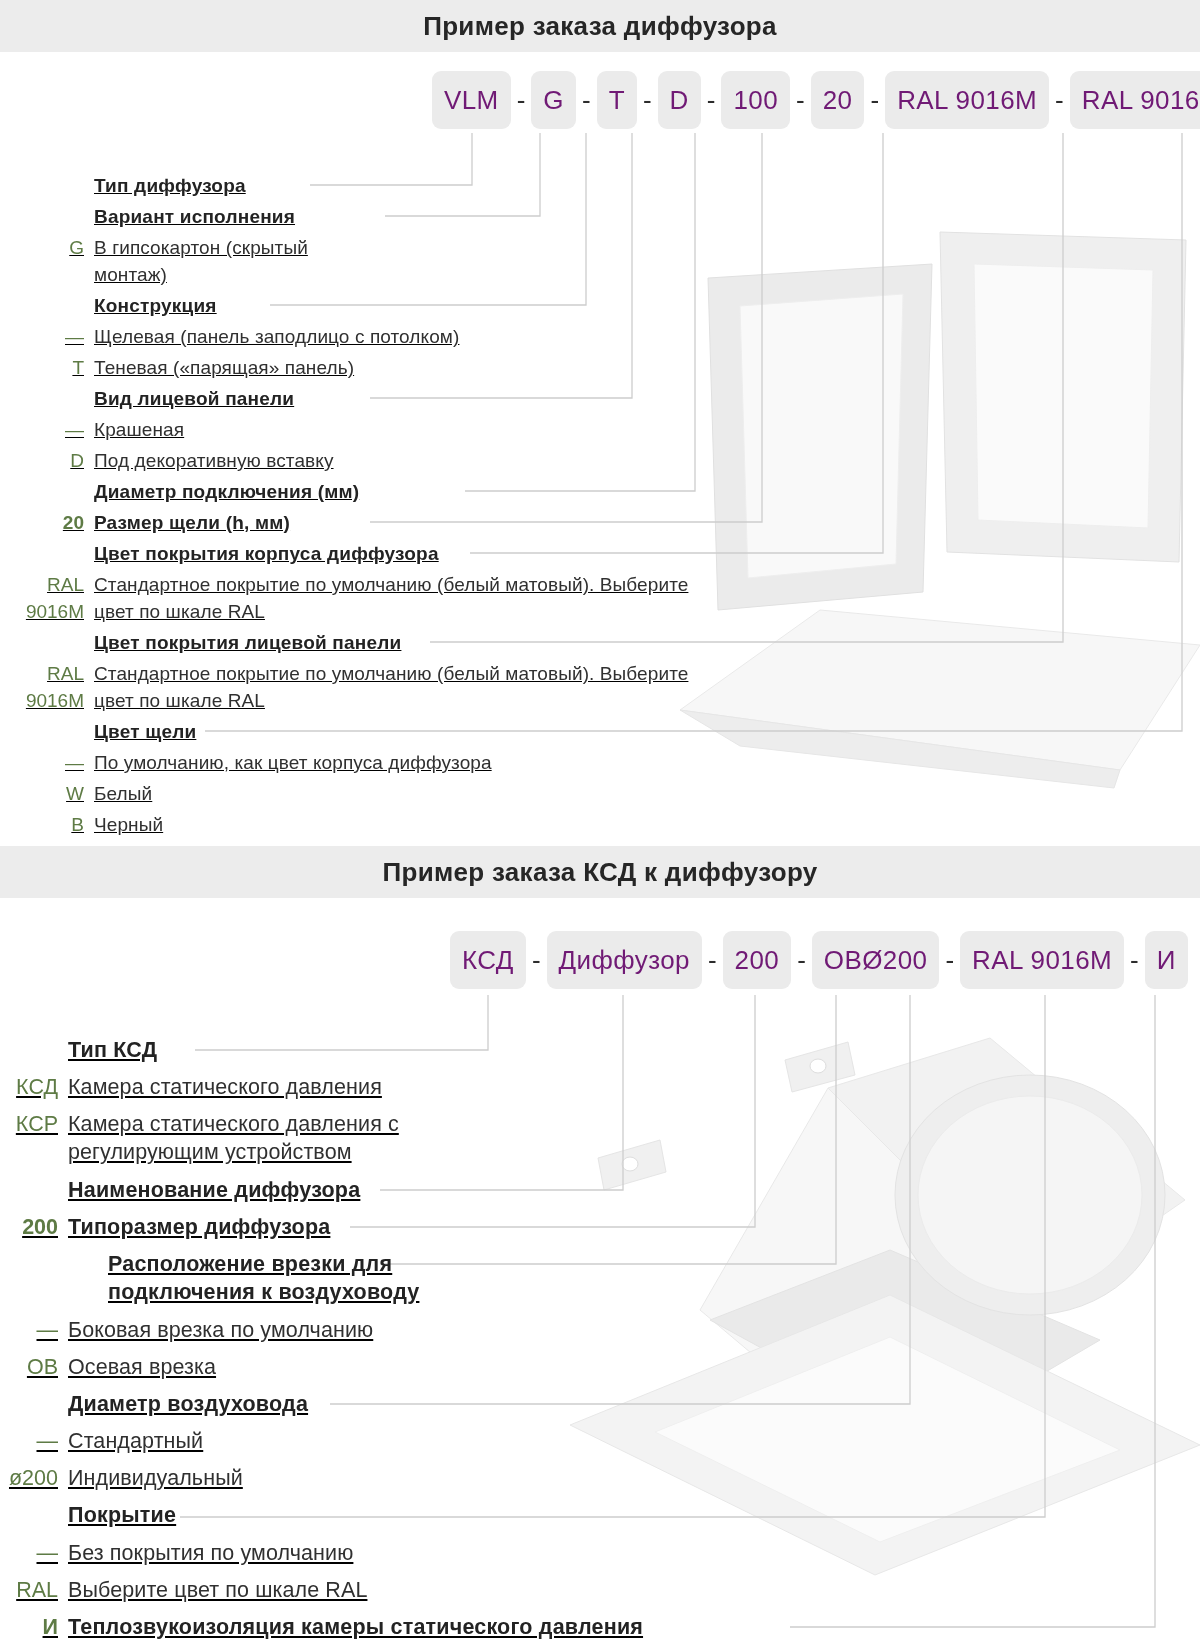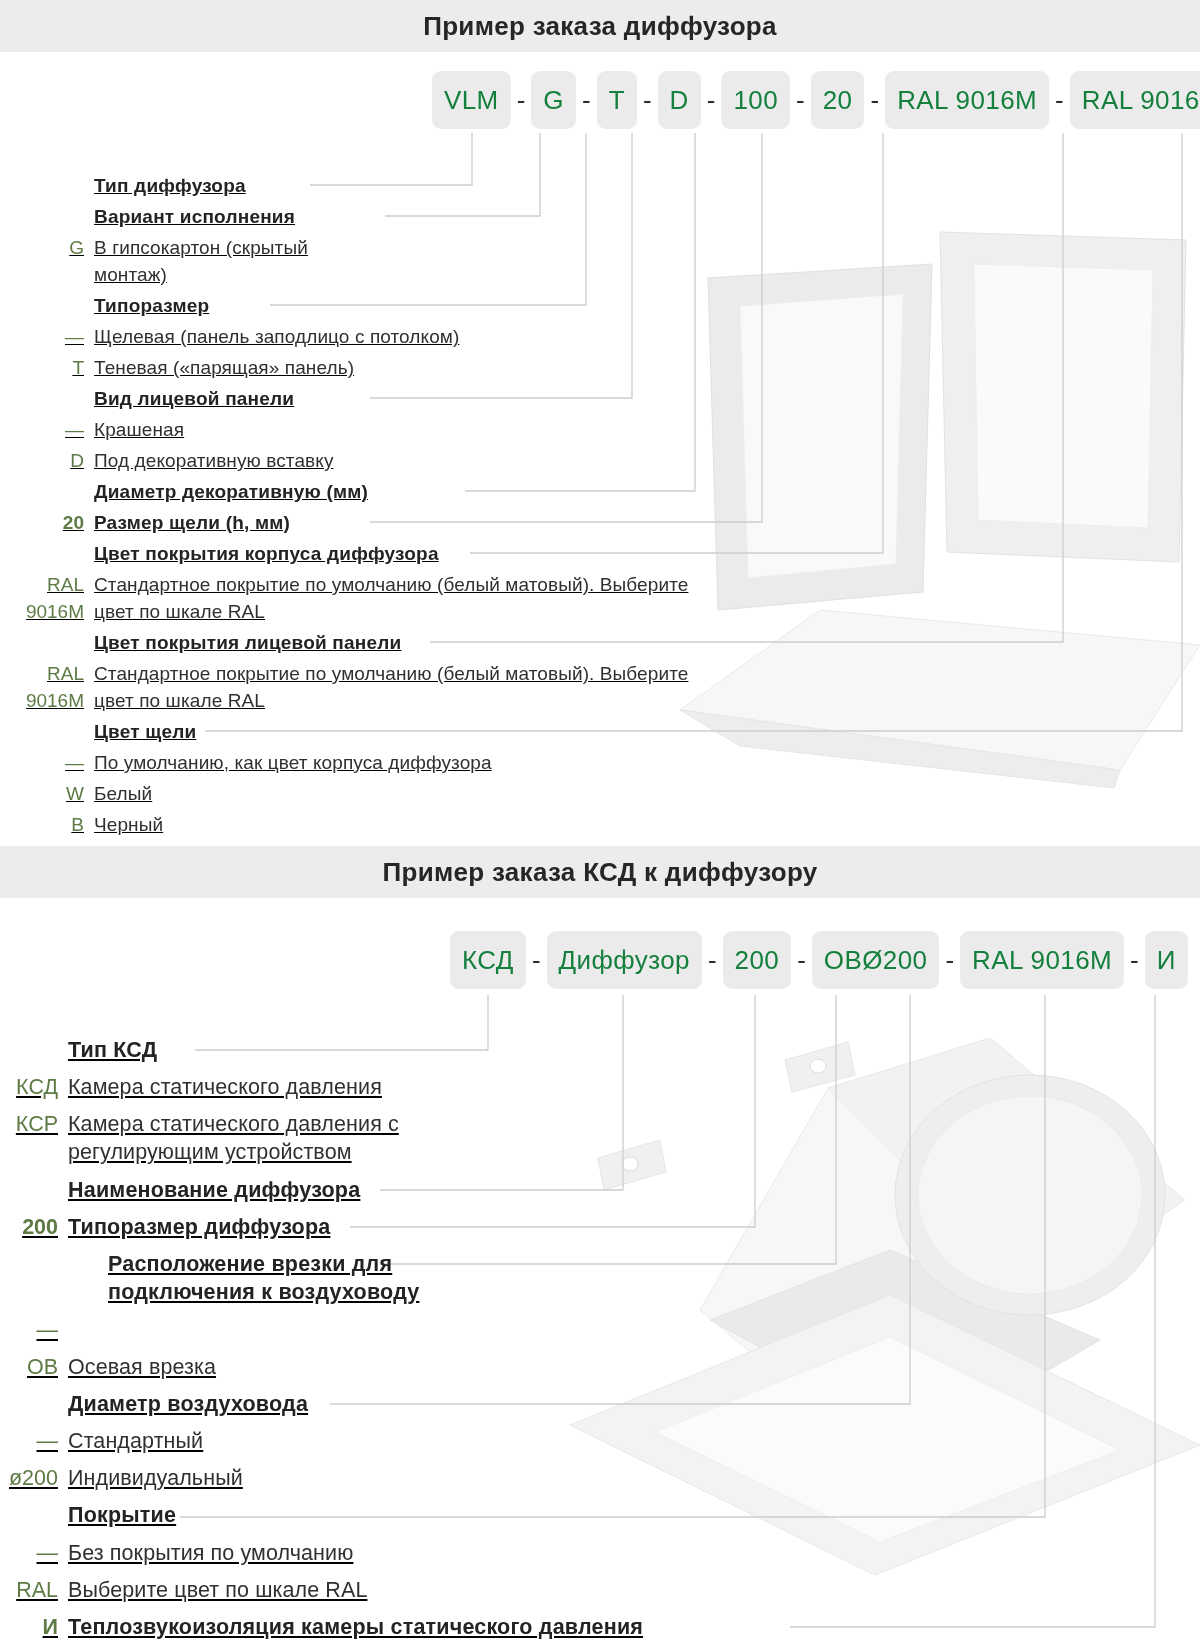--- a/index.html
+++ b/index.html
@@ -20,21 +20,21 @@
     display:flex;align-items:center;justify-content:center;
   }
   .band .bandtitle{
     font-size:26px;font-weight:700;color:var(--dark);letter-spacing:.3px;
   }
   .coderow{
     position:absolute;display:flex;align-items:center;height:50px;white-space:nowrap;
   }
   .codebox{
     background:var(--box);border-radius:9px;height:50px;display:flex;align-items:center;
-    padding:4px 12px;font-size:26px;color:#15803d;letter-spacing:.4px;
+    padding:4px 12px;font-size:26px;color:#701a75;letter-spacing:.4px;
   }
   .codesep{
     margin:0 6px;font-size:26px;color:#2c2c2c;
   }
   .lrow{position:absolute;left:0;display:flex;align-items:flex-start;text-decoration:underline;}
   .lrow .key{
     text-align:right;color:var(--green);white-space:pre-line;flex:none;
   }
   .lrow .txt{
     margin-left:10px;white-space:pre-line;color:var(--body);letter-spacing:.1px;
@@ -144,21 +144,21 @@
         <span class="key"></span>
         <span class="txt">Вариант исполнения</span>
       </div>
       <div class="lrow s1" style="top: 234px;">
         <span class="key">G</span>
         <span class="txt">В гипсокартон (скрытый
 монтаж)</span>
       </div>
       <div class="lrow s1 bold" style="top: 292px;">
         <span class="key"></span>
-        <span class="txt">Типоразмер</span>
+        <span class="txt">Конструкция</span>
       </div>
       <div class="lrow s1" style="top: 323px;">
         <span class="key">—</span>
         <span class="txt">Щелевая (панель заподлицо с потолком)</span>
       </div>
       <div class="lrow s1" style="top: 354px;">
         <span class="key">T</span>
         <span class="txt">Теневая («парящая» панель)</span>
       </div>
       <div class="lrow s1 bold" style="top: 385px;">
@@ -168,21 +168,21 @@
       <div class="lrow s1" style="top: 416px;">
         <span class="key">—</span>
         <span class="txt">Крашеная</span>
       </div>
       <div class="lrow s1" style="top: 447px;">
         <span class="key">D</span>
         <span class="txt">Под декоративную вставку</span>
       </div>
       <div class="lrow s1 bold" style="top: 478px;">
         <span class="key"></span>
-        <span class="txt">Диаметр декоративную (мм)</span>
+        <span class="txt">Диаметр подключения (мм)</span>
       </div>
       <div class="lrow s1 bold" style="top: 509px;">
         <span class="key">20</span>
         <span class="txt">Размер щели (h, мм)</span>
       </div>
       <div class="lrow s1 bold" style="top: 540px;">
         <span class="key"></span>
         <span class="txt">Цвет покрытия корпуса диффузора</span>
       </div>
       <div class="lrow s1" style="top: 571px;">
@@ -240,20 +240,21 @@
         <span class="key">200</span>
         <span class="txt">Типоразмер диффузора</span>
       </div>
       <div class="lrow s2 bold" style="top: 1250px; margin-left: 40px;">
         <span class="key"></span>
         <span class="txt">Расположение врезки для
 подключения к воздуховоду</span>
       </div>
       <div class="lrow s2" style="top: 1316px;">
         <span class="key">—</span>
+        <span class="txt">Боковая врезка по умолчанию</span>
       </div>
       <div class="lrow s2" style="top: 1353px;">
         <span class="key">ОВ</span>
         <span class="txt">Осевая врезка</span>
       </div>
       <div class="lrow s2 bold" style="top: 1390px;">
         <span class="key"></span>
         <span class="txt">Диаметр воздуховода</span>
       </div>
       <div class="lrow s2" style="top: 1427px;">

